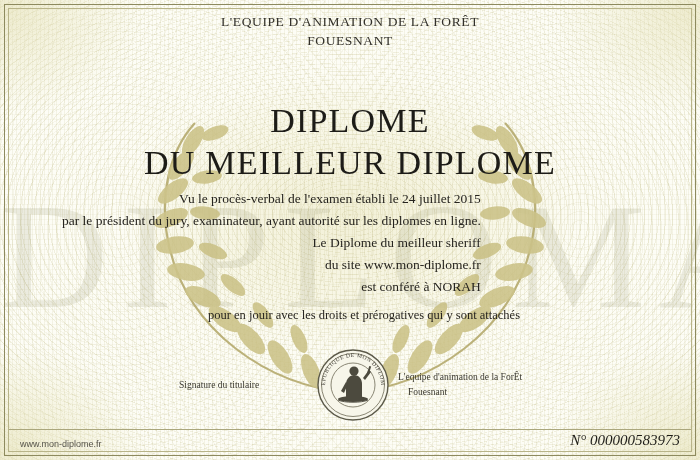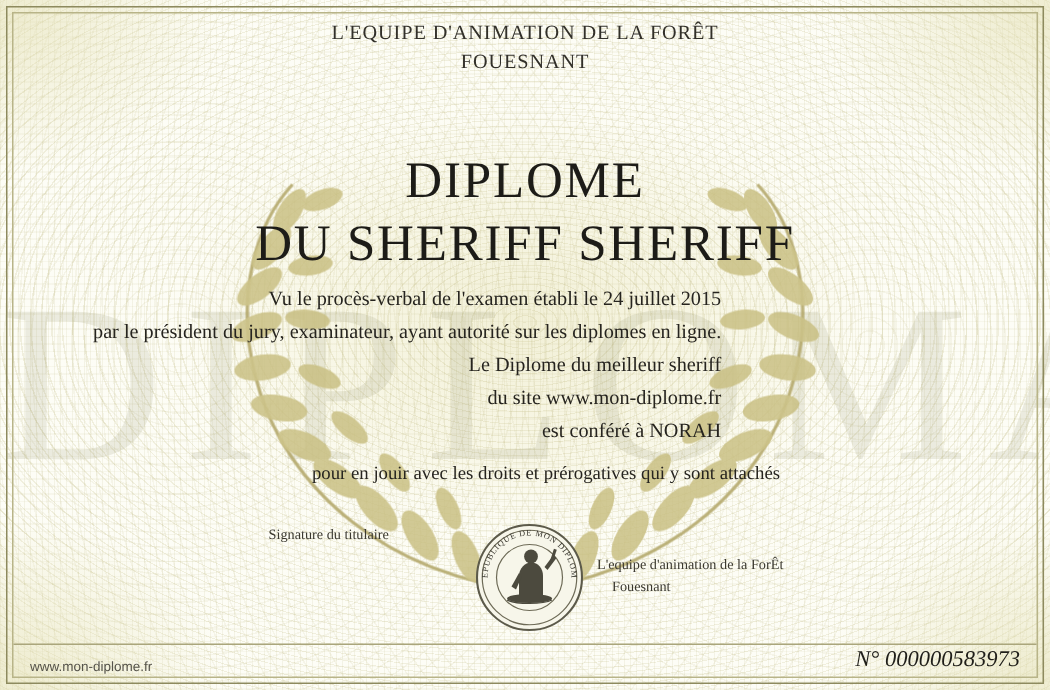--- a/index.html
+++ b/index.html
@@ -156,21 +156,21 @@
     top: 308px;
     text-align: center;
     color: #26241f;
     font-size: 12.5px;
     margin-left: 28px;
   }
 
   .sig-left {
     position: absolute;
     left: 155px;
-    top: 352px;
+    top: 380px;
     font-size: 9.5px;
     color: #3a382f;
     padding-left: 24px;
   }
   .sig-right {
     position: absolute;
     left: 398px;
     top: 370px;
     font-size: 9.5px;
     color: #3a382f;
@@ -274,21 +274,21 @@
   <div class="border-inner"></div>
   <div class="footer-rule"></div>
 
   <div class="head">
     <div>L'EQUIPE D'ANIMATION DE LA FORÊT</div>
     <div>FOUESNANT</div>
   </div>
 
   <div class="title">
     <span>DIPLOME</span>
-    <span class="line2">DU SHERIFF SHERIFF</span>
+    <span class="line2">DU MEILLEUR DIPLOME</span>
   </div>
 
   <div class="body">
     <div>Vu le procès-verbal de l'examen établi le 24 juillet 2015</div>
     <div>par le président du jury, examinateur, ayant autorité sur les diplomes en ligne.</div>
     <div>Le Diplome du meilleur sheriff</div>
     <div>du site www.mon-diplome.fr</div>
     <div>est conféré à NORAH</div>
   </div>
 

